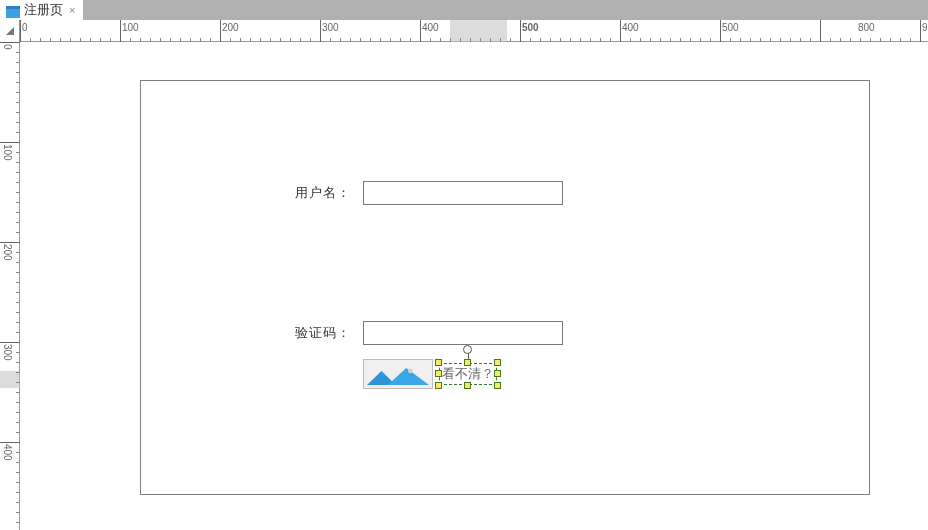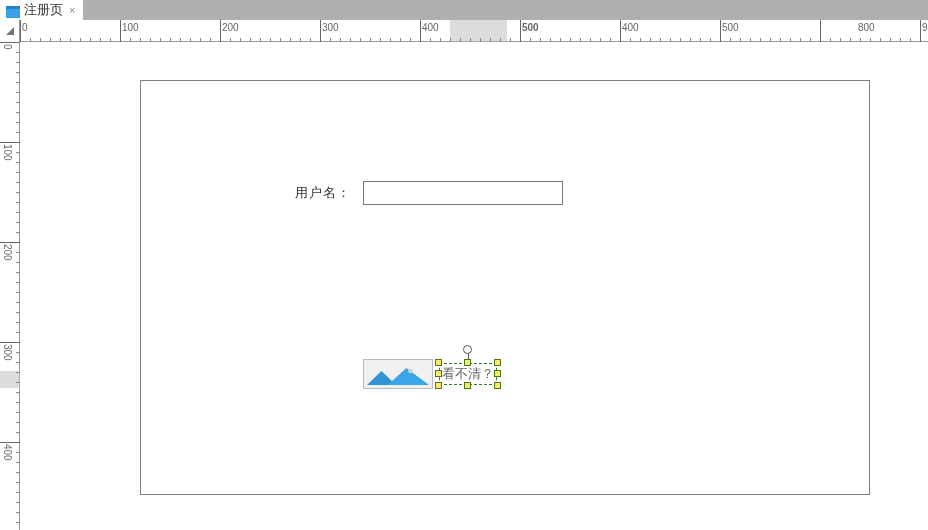--- a/index.html
+++ b/index.html
@@ -247,20 +247,24 @@
   <div class="canvas">
     <div class="page">
 
       <div class="row r1">
         <span class="lbl">用户名：</span>
         <div class="field"></div>
       </div>
 
 
 
+      <div class="row r4">
+        <span class="lbl">验证码：</span>
+        <div class="field"></div>
+      </div>
 
       <div class="img-row">
         <div class="captcha-img">
           <div class="mtn">
             <svg viewBox="0 0 60 18" preserveAspectRatio="none">
               <polygon points="0,18 14,4 28,18" fill="#2f93d6"></polygon>
               <polygon points="20,18 38,1 60,18" fill="#3aa6e8"></polygon>
               <circle cx="42" cy="4" r="2.3" fill="#d0d0d0"></circle>
             </svg>
           </div>

